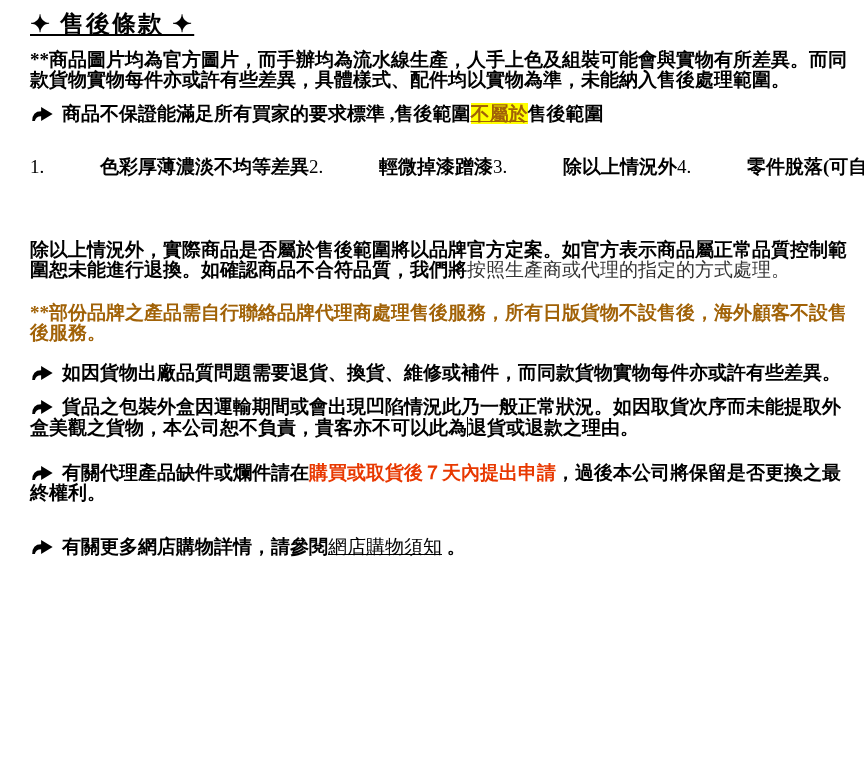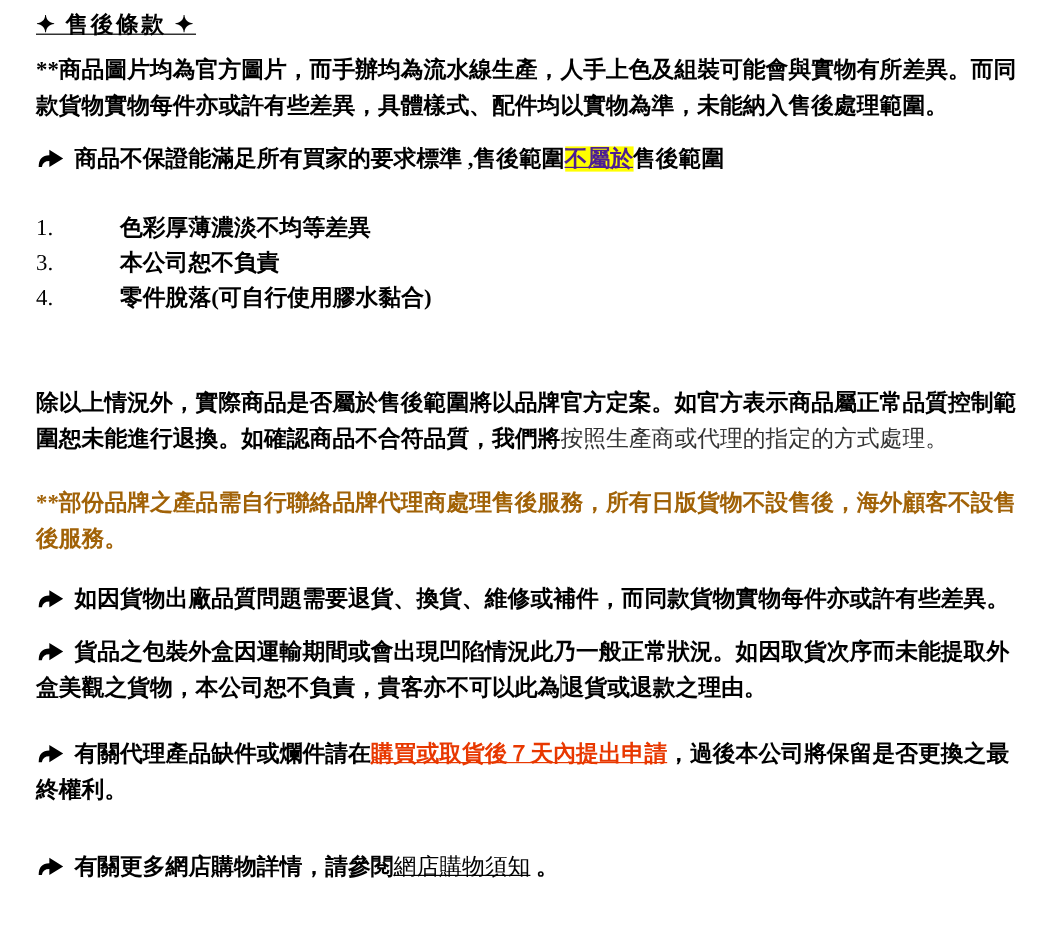--- a/index.html
+++ b/index.html
@@ -5,48 +5,48 @@
   * { margin:0; padding:0; box-sizing:border-box; }
   html,body { width:864px; height:773px; background:#ffffff; overflow:hidden; }
   body {
     font-family:"Liberation Serif","DejaVu Serif",serif;
     font-weight:700;
     color:#000000;
     font-size:19px;
     padding:8px 16px 0 30px;
   }
   .title {
-    font-size:19px;
+    font-size:24px;
     font-weight:700;
     text-decoration:underline;
     letter-spacing:2px;
     display:inline-block;
   }
-  p.block { line-height:30px; }
+  p.block { line-height:20px; }
   .para1 { margin-top:10px; }
   .arrow-line { margin-top:14px; line-height:30px; }
   .arrow-icon {
     display:inline-block;
     width:24px; height:16px;
     margin-right:8px;
     vertical-align:-2px;
   }
   .arrow-icon svg { display:block; width:100%; height:100%; }
   .hl {
     background:#ffff00;
-    color:#4c1d95;
+    color:#a16207;
     text-decoration:underline;
   }
   .list {
     margin-top:28px;
     display:grid;
     grid-template-columns:425px 1fr;
     column-gap:0;
   }
-  .list-col { display:flex; flex-direction:column; }
+  .list-col { display:flex; flex-direction:row; }
   .list-row { line-height:29px; white-space:nowrap; }
   .num {
     display:inline-block;
     font-weight:400;
     font-family:"Liberation Serif",serif;
   }
   .num-left { width:70px; }
   .num-right { width:26px; }
   .para-official { margin-top:59px; }
   .light { font-weight:400; color:#333333;text-align:center; }
@@ -54,21 +54,20 @@
     margin-top:23px;
     color:#a16207;
     line-height:30px;
   }
   .arrow2 { margin-top:20px; }
   .arrow3 { }
   .arrow4 { margin-top:25px; }
   .arrow5 { margin-top:34px; }
   .red-underline {
     color:#e83800;
-    text-decoration:underline;
   }
   .caret {
     display:inline-block;
     width:1px; height:20px;
     background:#000;
     vertical-align:-3px;
   }
   a.doc-link {
     color:#000000;
     font-weight:400;
@@ -85,21 +84,22 @@
 
 <p class="block para1">**商品圖片均為官方圖片，而手辦均為流水線生產，人手上色及組裝可能會與實物有所差異。而同款貨物實物每件亦或許有些差異，具體樣式、配件均以實物為準，未能納入售後處理範圍。</p>
 
 <p class="block arrow-line"><span class="arrow-icon"><svg viewBox="0 0 26 18" xmlns="http://www.w3.org/2000/svg">
         <path d="M2 17 Q2 6 12 6 L12 1 L25 9 L12 17 L12 11.5 Q6 11.5 5 17 Z" fill="#000"></path>
       </svg></span><span>商品不保證能滿足所有買家的要求標準 ,售後範圍</span><span class="hl">不屬於</span><span>售後範圍</span></p>
 
 <div class="list">
   <div class="list-col">
     <div class="list-row"><span class="num num-left">1.</span><span>色彩厚薄濃淡不均等差異</span></div>
-    <div class="list-row"><span class="num num-left">3.</span><span>本公司恕不負責</span></div>
+    <div class="list-row"><span class="num num-left">2.</span><span>輕微掉漆蹭漆</span></div>
+    <div class="list-row"><span class="num num-left">3.</span><span>除以上情況外</span></div>
     <div class="list-row"><span class="num num-left">4.</span><span>零件脫落(可自行使用膠水黏合)</span></div>
   </div>
 </div>
 
 <p class="block para-official"><span>除以上情況外，實際商品是否屬於售後範圍將以品牌官方定案。如官方表示商品屬正常品質控制範圍恕未能進行退換。如確認商品不合符品質，我們將</span><span class="light">按照生產商或代理的指定的方式處理。</span></p>
 
 <p class="block red-para">**部份品牌之產品需自行聯絡品牌代理商處理售後服務，所有日版貨物不設售後，海外顧客不設售後服務。</p>
 
 <p class="block arrow-line arrow2"><span class="arrow-icon"><svg viewBox="0 0 26 18" xmlns="http://www.w3.org/2000/svg">
         <path d="M2 17 Q2 6 12 6 L12 1 L25 9 L12 17 L12 11.5 Q6 11.5 5 17 Z" fill="#000"></path>

